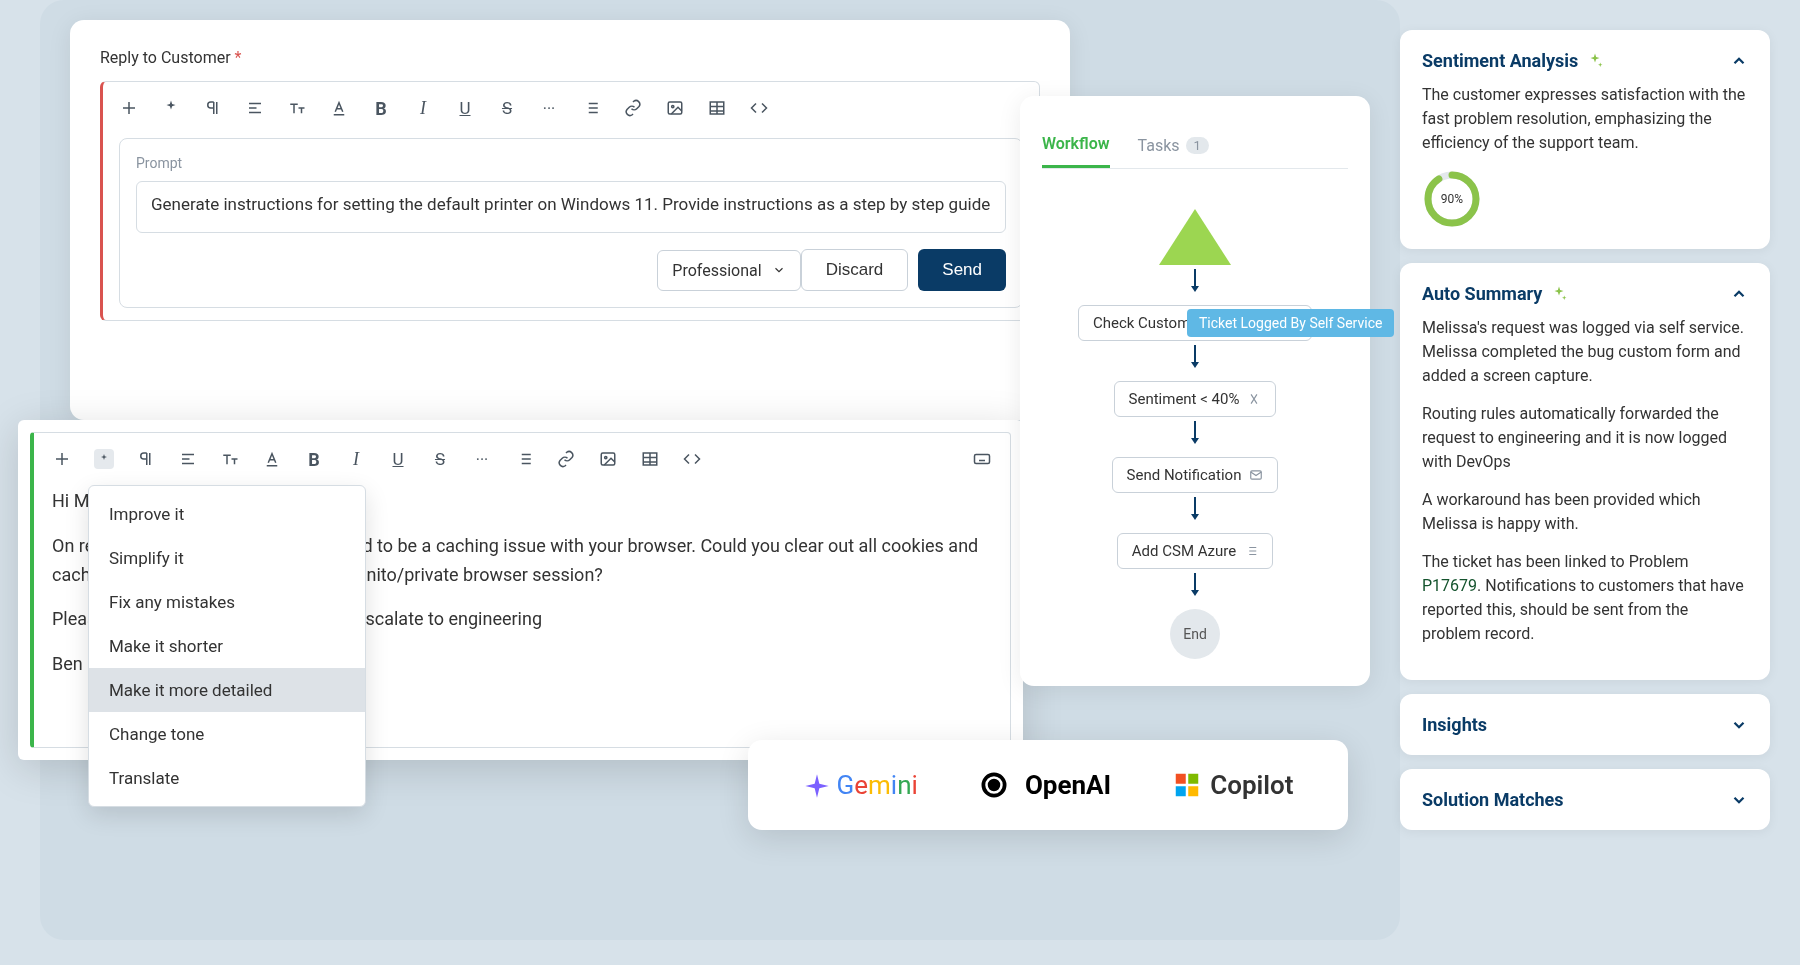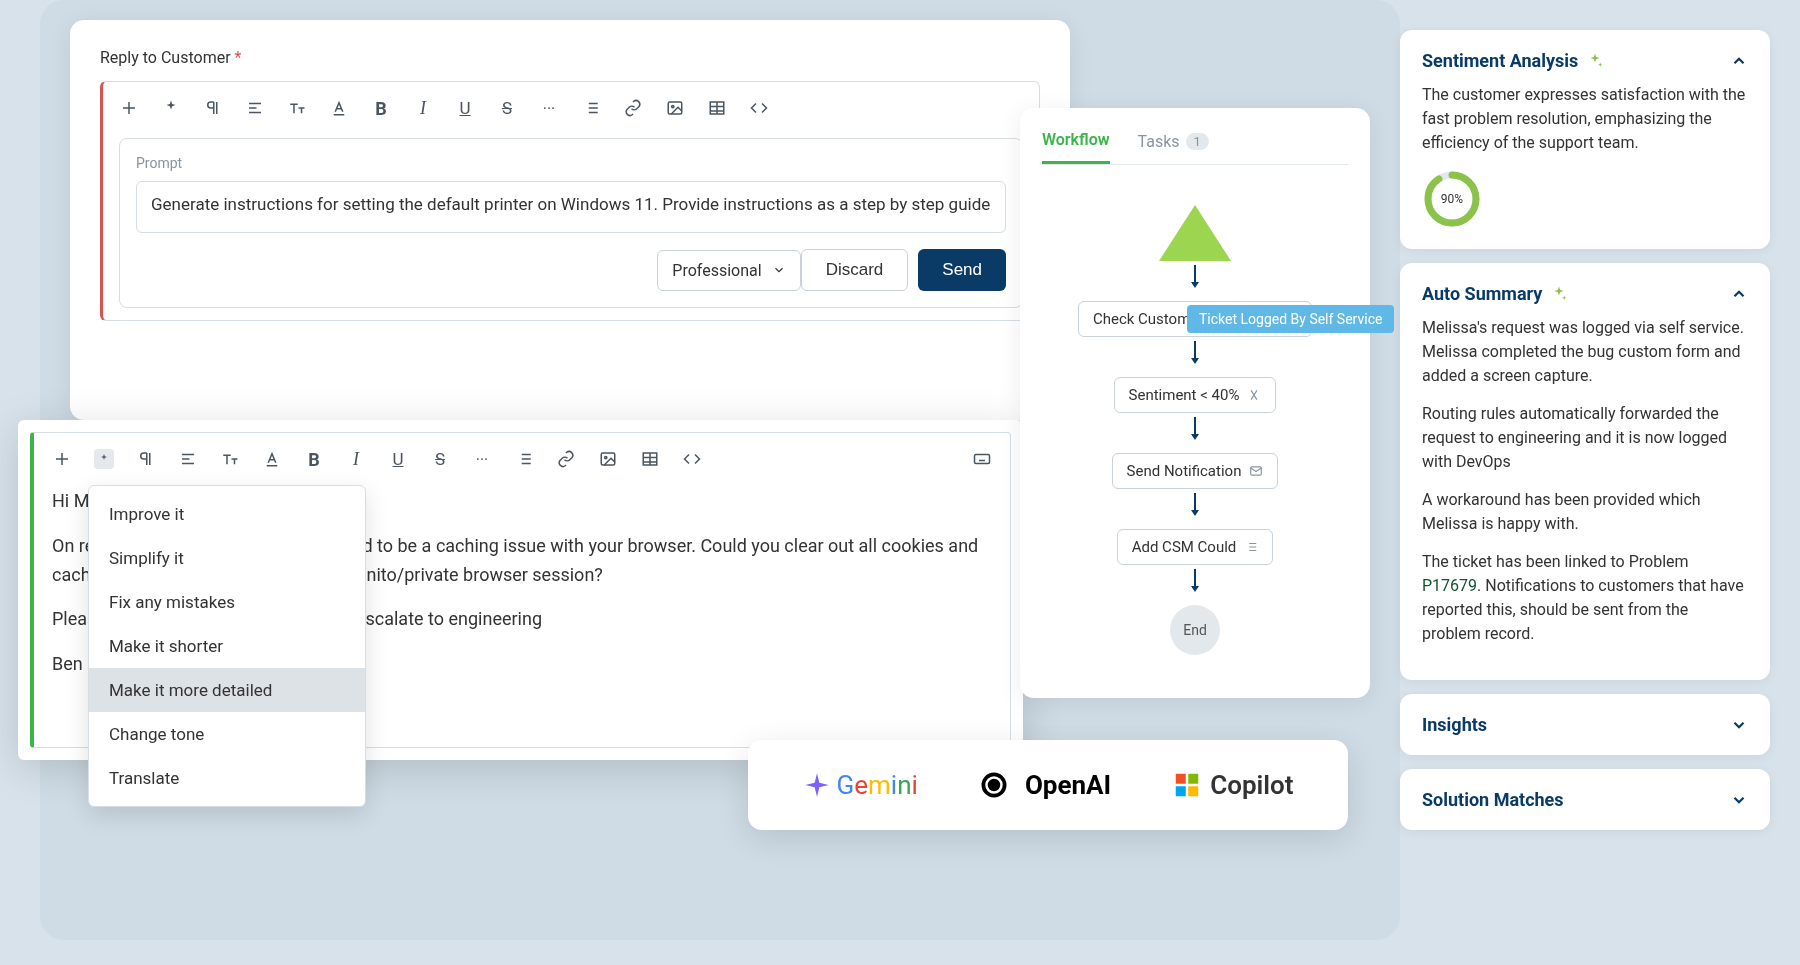--- a/index.html
+++ b/index.html
@@ -31,21 +31,21 @@
 .sparkle-active{background:#e5e9ed;border-radius:4px;padding:4px}
 .body-txt{font-size:18px;color:#333;line-height:1.6}
 .body-txt p{margin-bottom:16px}
 
 
 .dropdown{position:absolute;left:88px;top:485px;width:278px;background:#fff;border:1px solid #d6dde3;border-radius:6px;box-shadow:0 8px 24px rgba(0,0,0,.12);padding:6px 0;z-index:50}
 .dd-item{padding:12px 20px;font-size:17px;color:#333;cursor:pointer}
 .dd-item.sel{background:#dde2e7}
 
 
-#wf-panel{left:1020px;top:108px;width:350px;height:590px;padding:22px 22px}
+#wf-panel{left:1020px;top:96px;width:350px;height:590px;padding:38px 22px}
 .tabs{display:flex;align-items:center;gap:28px;border-bottom:1px solid #e3e8ec;margin-bottom:40px}
 .tab{padding-bottom:12px;font-size:16px;color:#8a94a0;cursor:pointer;display:flex;align-items:center;gap:6px}
 .tab.active{color:#3bb54a;border-bottom:3px solid #3bb54a;font-weight:600}
 .badge{background:#e3e8ec;color:#8a94a0;border-radius:10px;padding:1px 8px;font-size:13px}
 .flow{display:flex;flex-direction:column;align-items:center}
 .tri{width:0;height:0;border-left:36px solid transparent;border-right:36px solid transparent;border-bottom:56px solid #9cd651;position:relative}
 .pill{position:absolute;left:145px;top:100px;background:#5fb8e5;color:#fff;font-size:14px;padding:6px 12px;border-radius:4px;white-space:nowrap}
 .node{border:1px solid #c9d1d9;border-radius:6px;padding:8px 14px;font-size:15px;color:#333;margin:18px 0 0;display:flex;align-items:center;gap:8px;background:#fff}
 .end-circle{width:50px;height:50px;border-radius:50%;background:#e3e8ec;display:flex;align-items:center;justify-content:center;font-size:14px;color:#555;margin-top:18px}
 .arrow{width:2px;height:18px;background:#0a3b66;margin-top:4px;position:relative}
@@ -282,21 +282,21 @@
     <div class="arrow"></div>
     <div class="node">
         <span>Send Notification</span>
         <svg width="14" height="14" viewBox="0 0 24 24" fill="none" stroke="#8a94a0" stroke-width="2">
           <rect x="3" y="5" width="18" height="14" rx="2"></rect>
           <path d="M3 7l9 6 9-6"></path>
         </svg>
       </div>
     <div class="arrow"></div>
     <div class="node">
-        <span>Add CSM Could</span>
+        <span>Add CSM Azure</span>
         <svg width="14" height="14" viewBox="0 0 24 24" fill="none" stroke="#8a94a0" stroke-width="2">
           <path d="M9 6h12M9 12h12M9 18h12M4 6h.01M4 12h.01M4 18h.01"></path>
         </svg>
       </div>
     <div class="arrow"></div>
     <div class="end-circle">End</div>
   </div>
 </div>
 
 <div class="sidebar">
@@ -353,21 +353,21 @@
     <div class="sc-head" style="margin:0">
       <div class="sc-title">Solution Matches</div>
       <svg class="chev" width="18" height="18" viewBox="0 0 24 24" fill="none" stroke="currentColor" stroke-width="3">
           <path d="M6 9l6 6 6-6"></path>
         </svg>
     </div>
   </div>
 </div>
 
 <div class="int-bar">
-  <div style="display:flex;align-items:center;gap:6px">
+  <div style="display:flex;align-items:flex-end;gap:6px">
     <svg width="28" height="28" viewBox="0 0 24 24">
         <path fill="#7b61ff" d="M12 2l2 8 8 2-8 2-2 8-2-8-8-2 8-2z"></path>
       </svg>
     <span style="font-size:26px;font-weight:400"><span style="color:#4285f4">G</span><span style="color:#ea4335">e</span><span style="color:#fbbc05">m</span><span style="color:#4285f4">i</span><span style="color:#34a853">n</span><span style="color:#ea4335">i</span></span>
   </div>
   <div style="display:flex;align-items:center;gap:16px">
     <svg width="30" height="30" viewBox="0 0 24 24" fill="#000">
         <path d="M12 2a10 10 0 100 20 10 10 0 000-20zm0 3a7 7 0 110 14 7 7 0 010-14zm0 2a5 5 0 100 10 5 5 0 000-10z"></path>
       </svg>
     <span style="font-size:26px;font-weight:700;color:#000">OpenAI</span>

